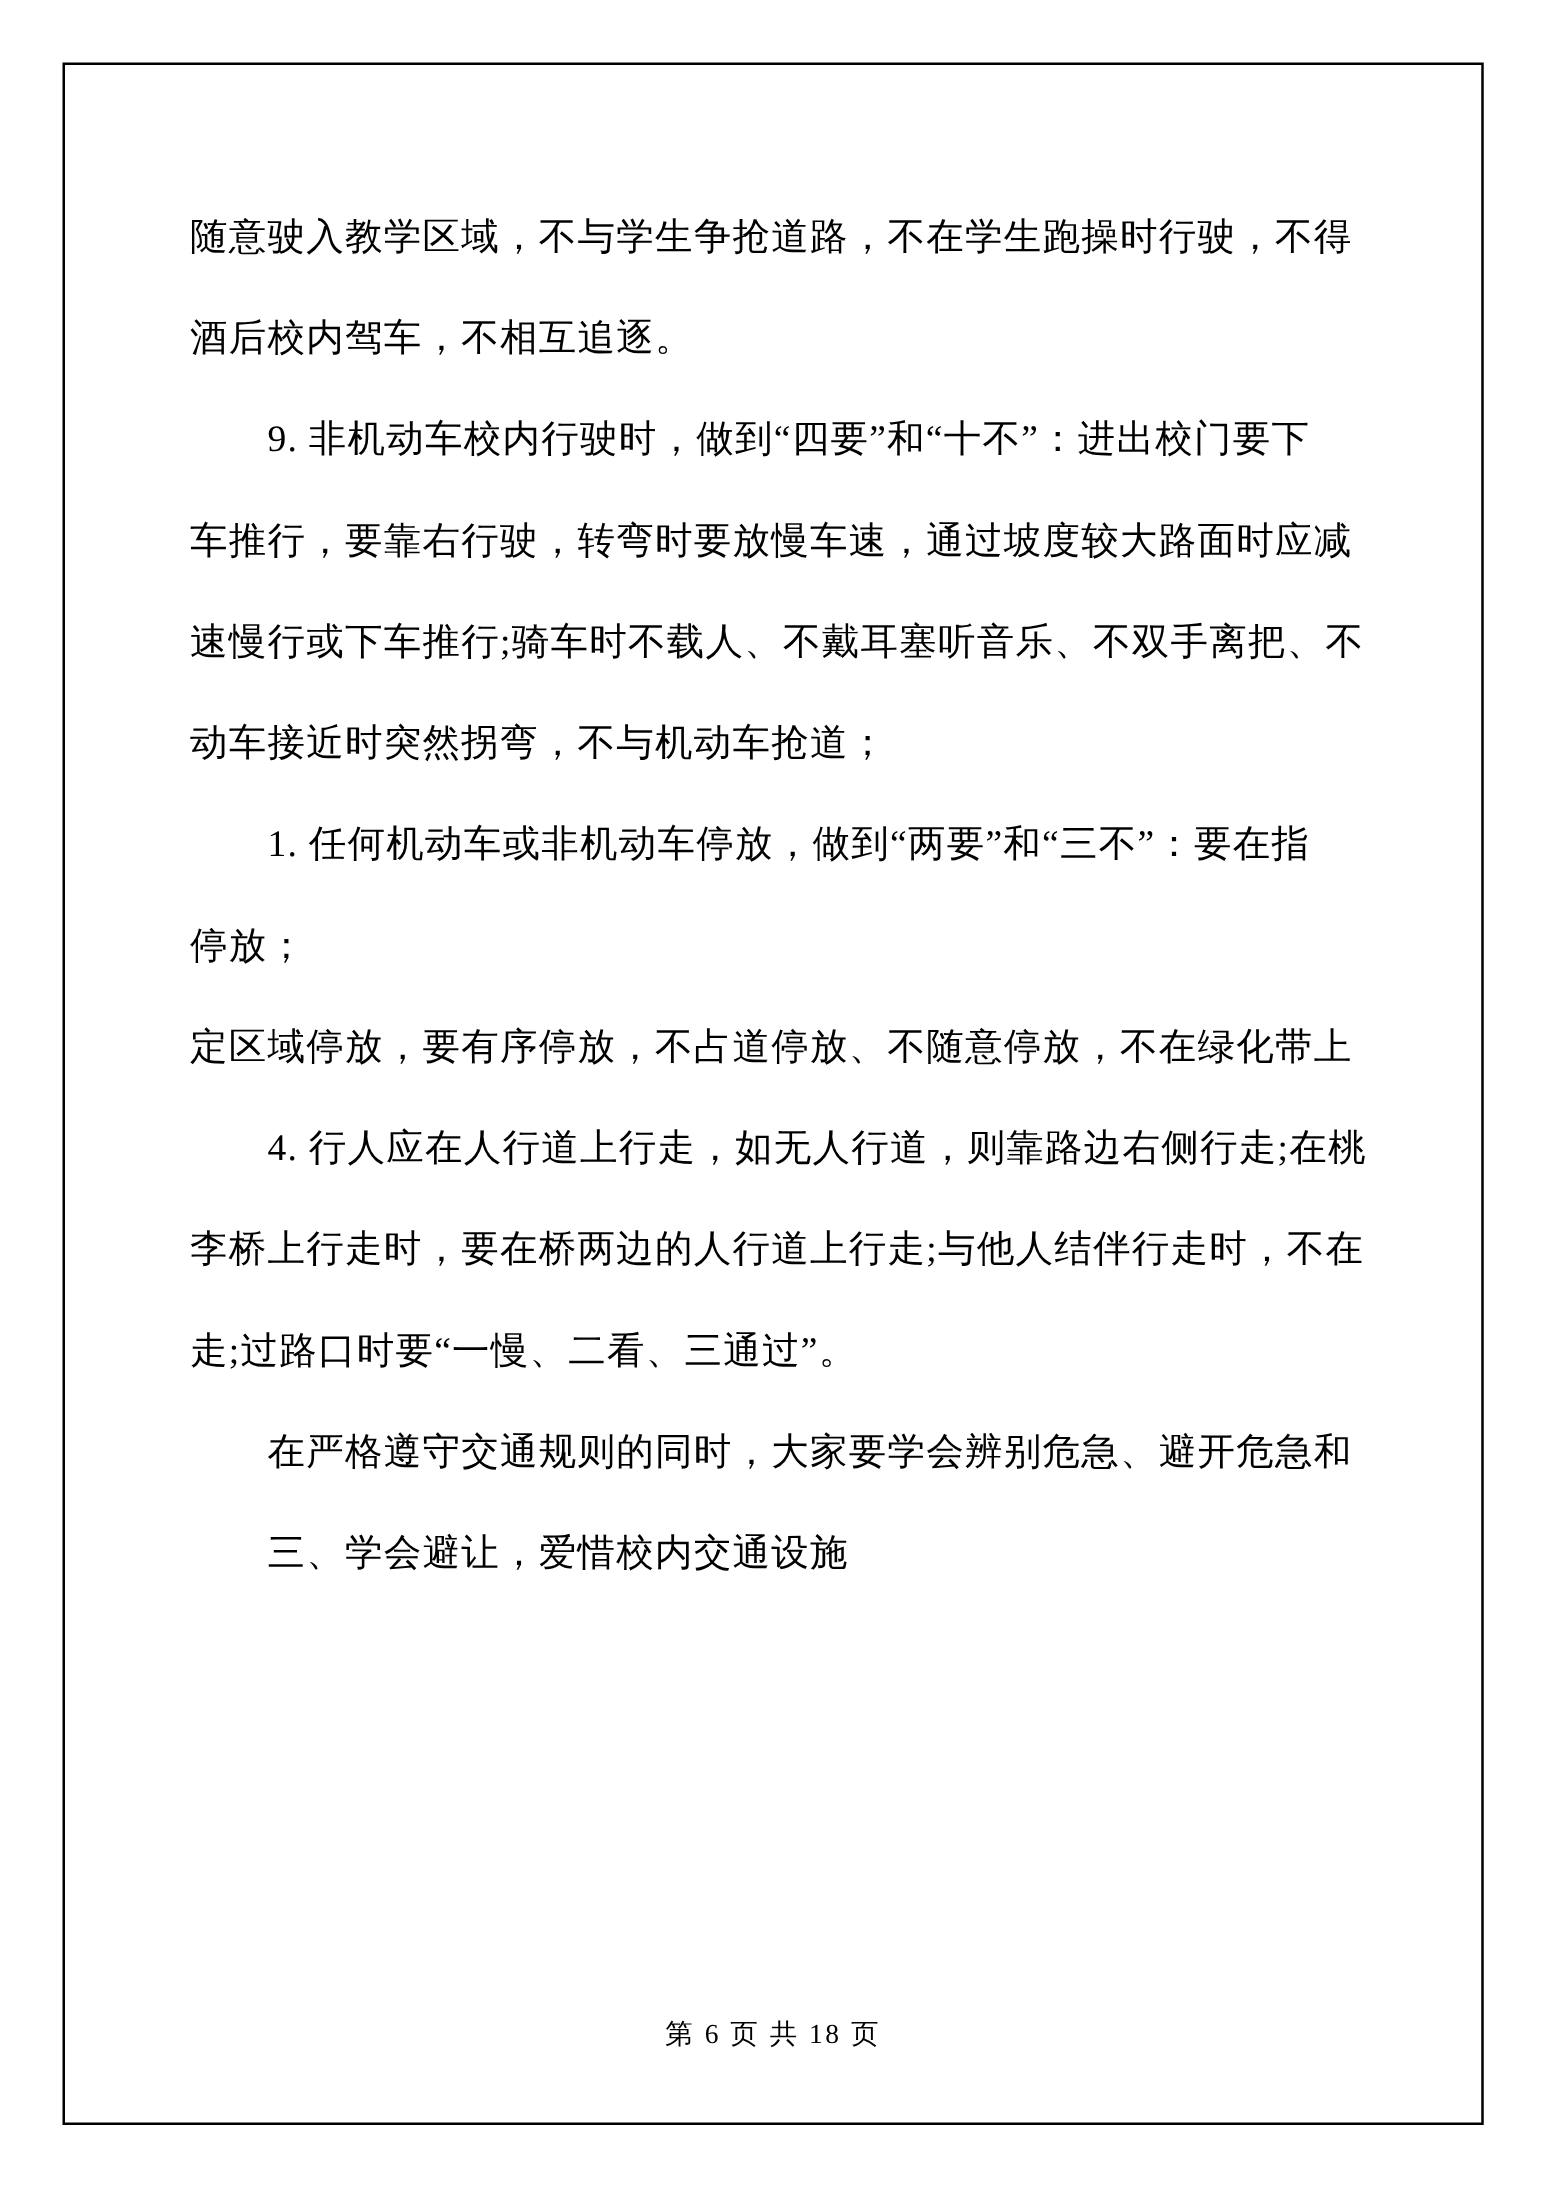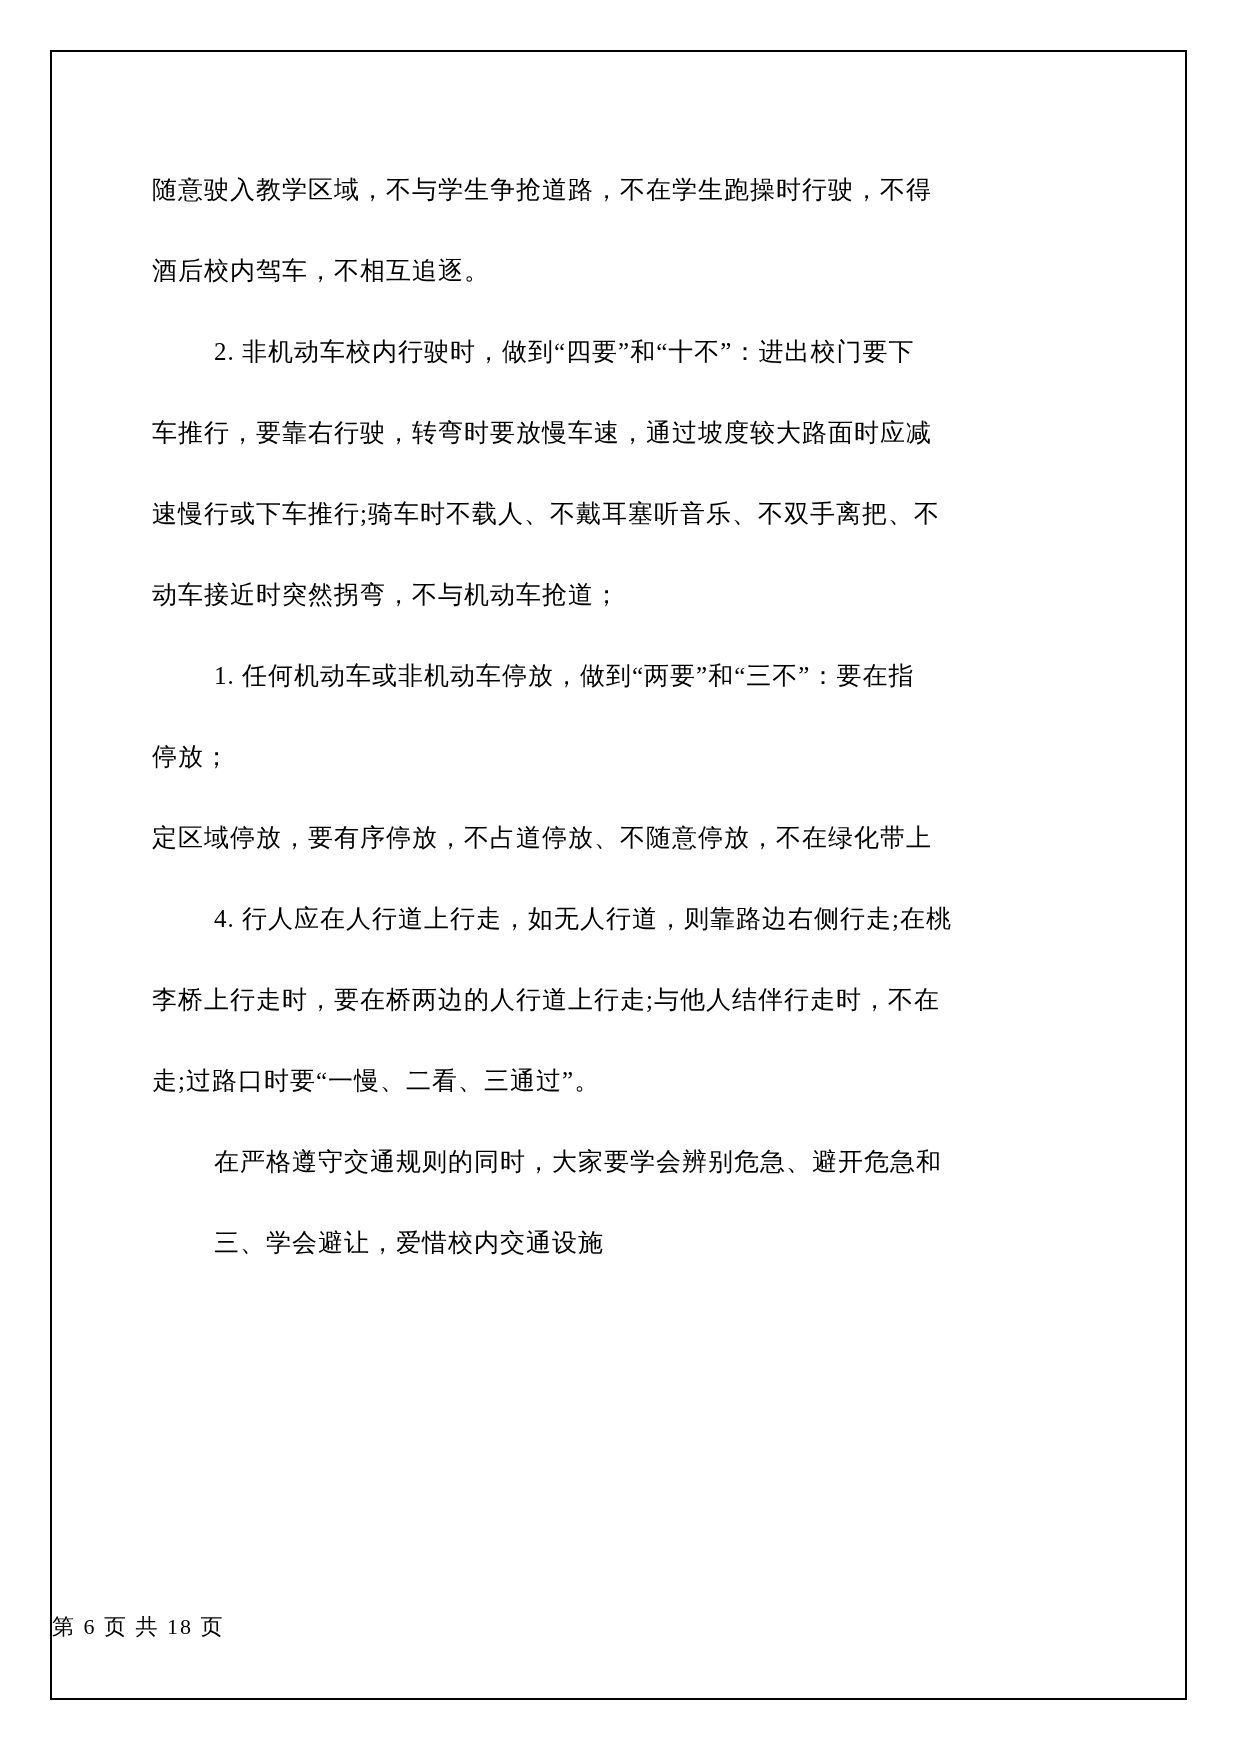--- a/index.html
+++ b/index.html
@@ -27,47 +27,47 @@
   }
   .content {
     position: absolute;
     left: 100px;
     right: 103px;
     top: 97px;
   }
   .line {
     height: 81px;
     line-height: 81px;
-    font-size: 25px;
+    font-size: 30px;
     letter-spacing: 1px;
     white-space: nowrap;
     font-weight: 300;
   }
   .line.indent {
     padding-left: 62px;
   }
   .footer {
     position: absolute;
     left: 0;
     right: 0;
     top: 1560px;
-    text-align: left;
+    text-align: center;
     font-size: 22px;
     letter-spacing: 2px;
   }
 </style>
 </head>
 <body>
 
 <div class="page">
   <div class="frame">
     <div class="content">
       <div class="line">随意驶入教学区域，不与学生争抢道路，不在学生跑操时行驶，不得</div>
       <div class="line">酒后校内驾车，不相互追逐。</div>
-      <div class="line indent">2. 非机动车校内行驶时，做到“四要”和“十不”：进出校门要下</div>
+      <div class="line indent">9. 非机动车校内行驶时，做到“四要”和“十不”：进出校门要下</div>
       <div class="line">车推行，要靠右行驶，转弯时要放慢车速，通过坡度较大路面时应减</div>
       <div class="line">速慢行或下车推行;骑车时不载人、不戴耳塞听音乐、不双手离把、不</div>
       <div class="line">动车接近时突然拐弯，不与机动车抢道；</div>
       <div class="line indent">1. 任何机动车或非机动车停放，做到“两要”和“三不”：要在指</div>
       <div class="line">停放；</div>
       <div class="line">定区域停放，要有序停放，不占道停放、不随意停放，不在绿化带上</div>
       <div class="line indent">4. 行人应在人行道上行走，如无人行道，则靠路边右侧行走;在桃</div>
       <div class="line">李桥上行走时，要在桥两边的人行道上行走;与他人结伴行走时，不在</div>
       <div class="line">走;过路口时要“一慢、二看、三通过”。</div>
       <div class="line indent">在严格遵守交通规则的同时，大家要学会辨别危急、避开危急和</div>

